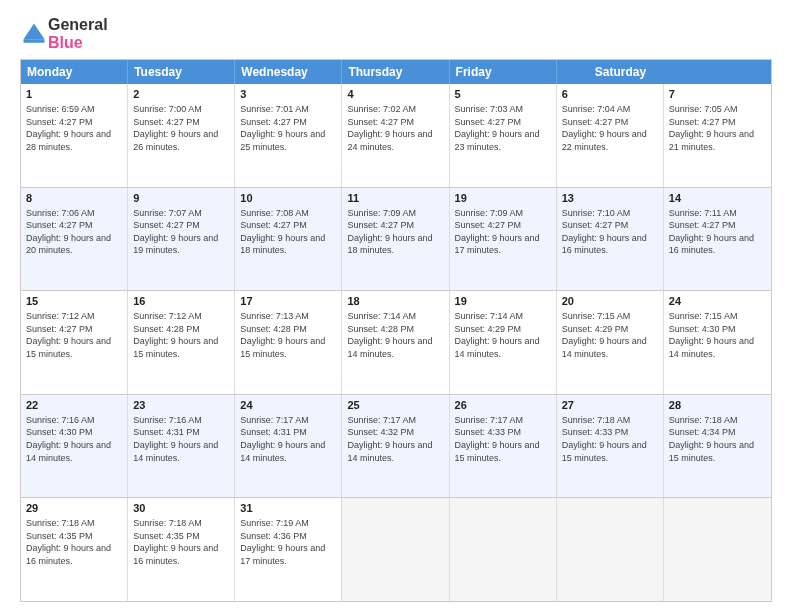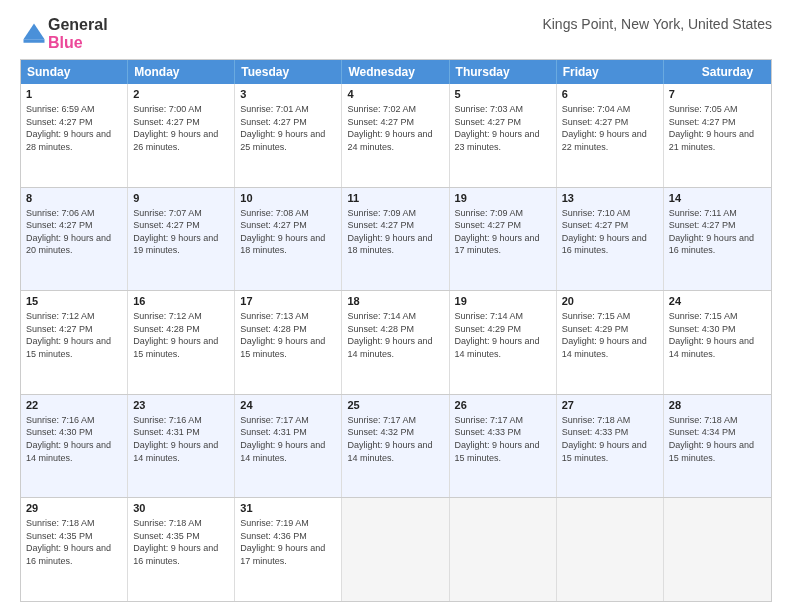--- a/index.html
+++ b/index.html
@@ -135,27 +135,25 @@
       <svg class="logo-icon" viewBox="0 0 32 32">
         <polygon points="16,4 28,22 4,22" fill="#4a90d9"></polygon>
         <rect x="4" y="22" width="24" height="4" fill="#4a90d9"></rect>
       </svg>
       <div class="logo-text">
         <span class="logo-general">General</span>
         <span class="logo-blue">Blue</span>
       </div>
     </div>
     <div class="title-section">
-      <div class="subtitle">Kings Point, New York, United States</div>
     </div>
   </div>
 
   <div class="calendar">
     <div class="cal-header">
-    <div class="cal-header-cell">Sunday</div>
         <div class="cal-header-cell">Monday</div>
         <div class="cal-header-cell">Tuesday</div>
         <div class="cal-header-cell">Wednesday</div>
         <div class="cal-header-cell">Thursday</div>
         <div class="cal-header-cell">Friday</div>
         <div class="cal-header-cell">Saturday</div>
       </div>
     <div class="cal-body">
     <div class="cal-row">
           <div class="cal-cell">

